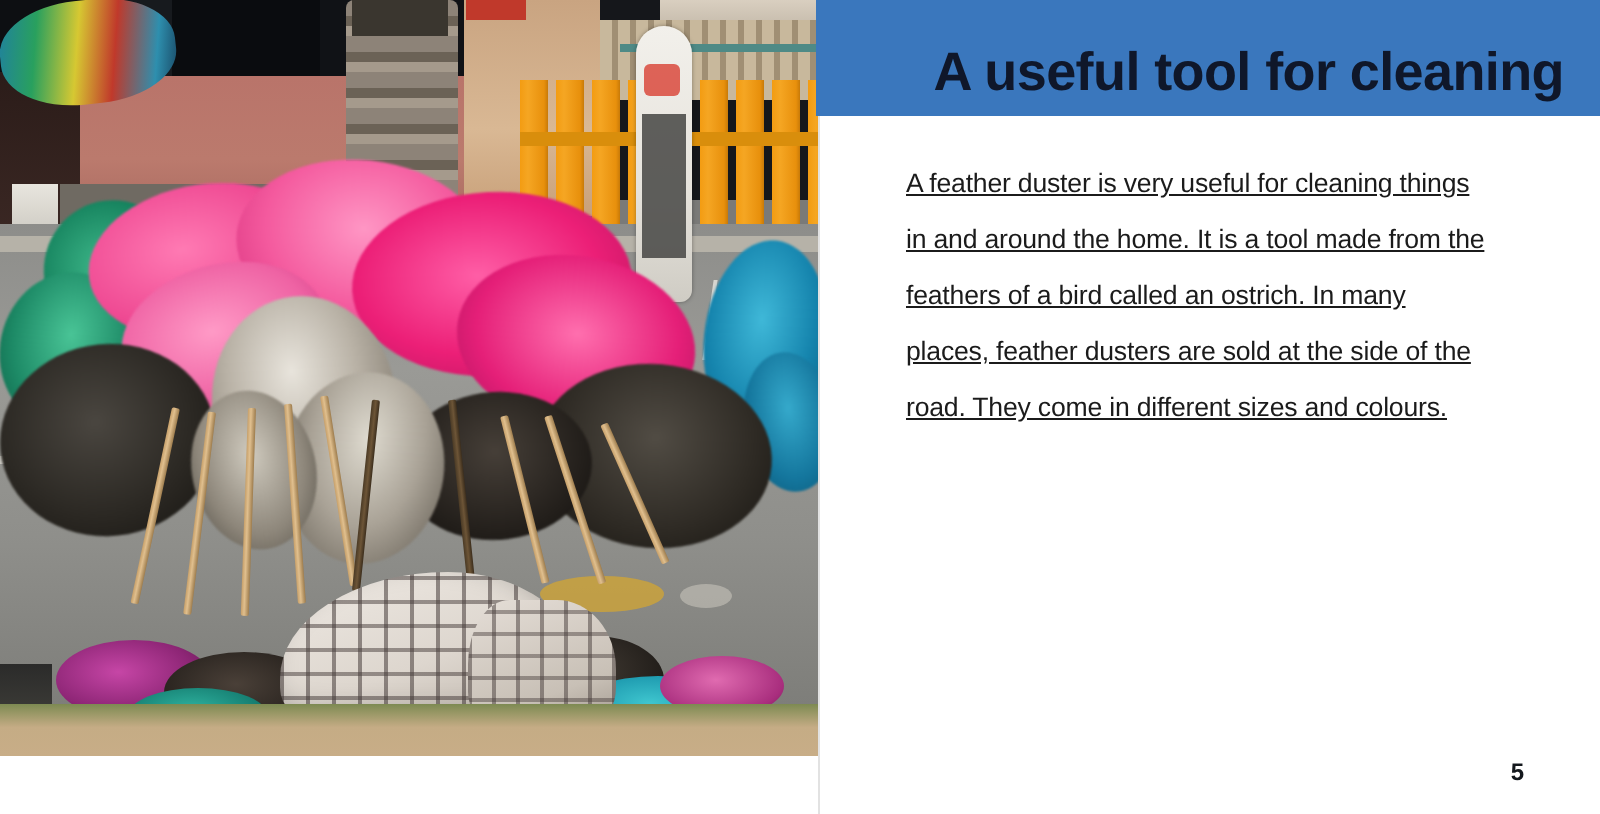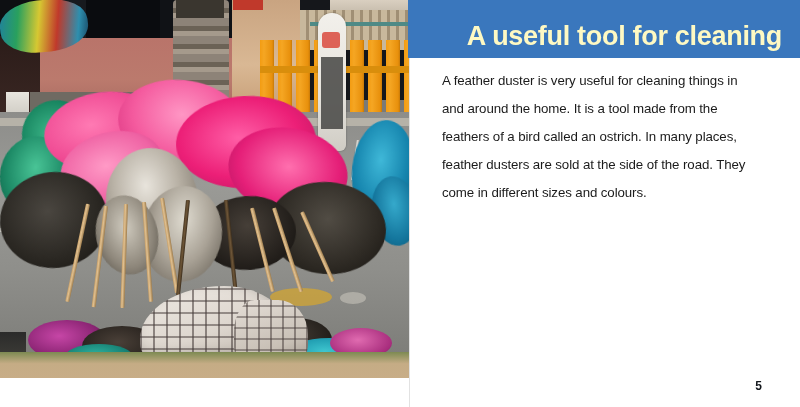--- a/index.html
+++ b/index.html
@@ -333,38 +333,38 @@
     left: 408px;
     top: 0;
     width: 392px;
     height: 58px;
     background: #3a77bd;
   }
   .header-title {
     position: absolute;
     right: 18px;
     bottom: 6px;
-    color: #fef9c3;
+    color: #0f172a;
     font-size: 27px;
     font-weight: bold;
     letter-spacing: -0.3px;
     white-space: nowrap;
   }
 
   .body-copy {
     position: absolute;
     left: 441px;
     top: 66px;
     width: 318px;
     font-size: 13.3px;
     line-height: 28px;
     color: #1b1b1b;
     letter-spacing: -0.1px;
   }
-  .body-copy p { margin: 1px; }
+  .body-copy p { margin: 12px; text-decoration: underline; }
 
   .page-number {
     position: absolute;
     right: 38px;
     bottom: 14px;
     font-size: 12px;
     font-weight: bold;
     color: #14181d;
   }
 </style>

